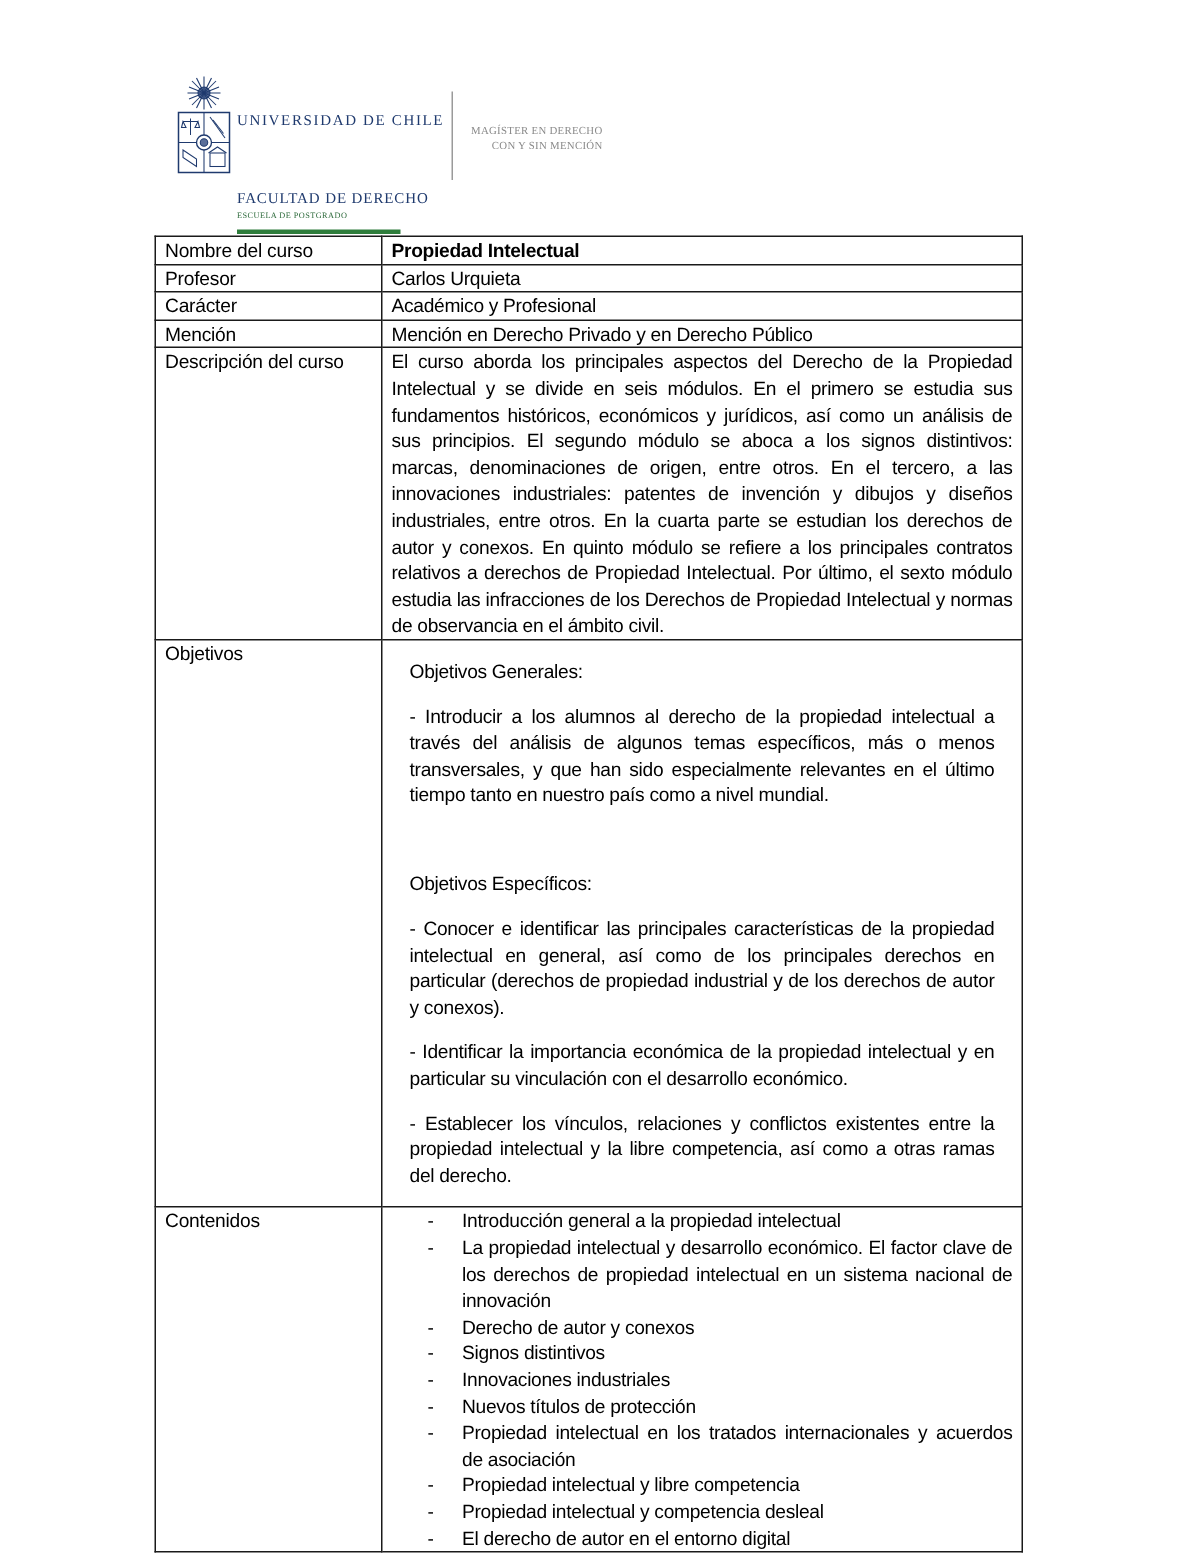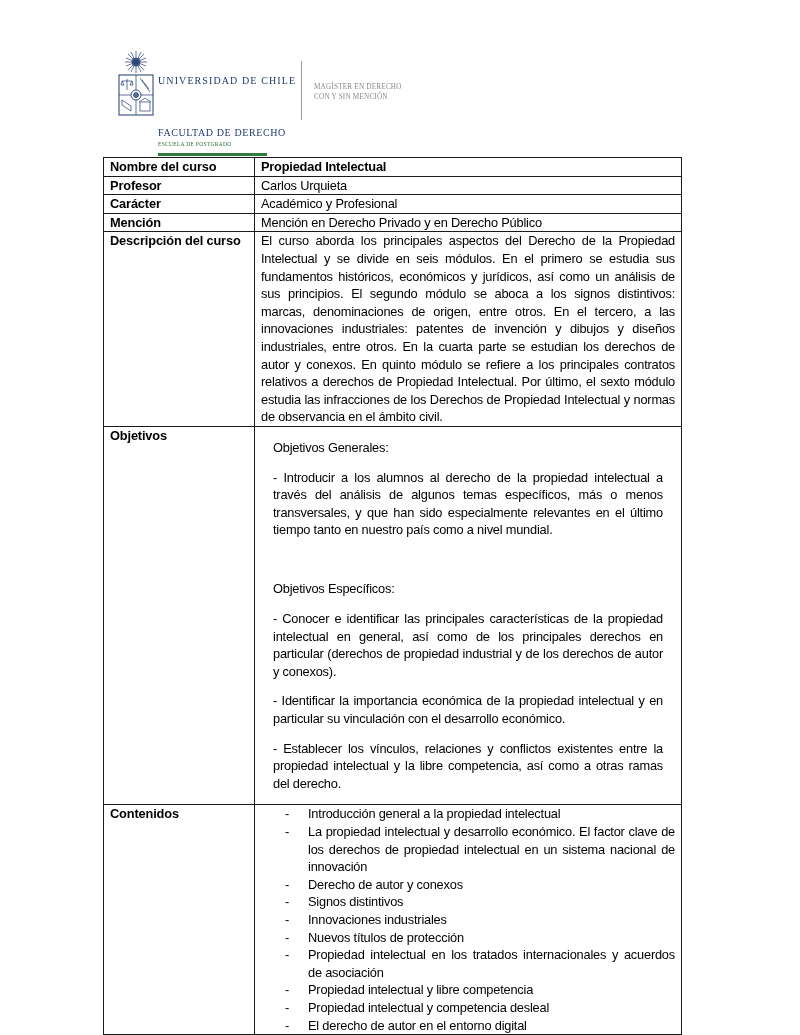--- a/index.html
+++ b/index.html
@@ -78,41 +78,42 @@
     .program {
       position: absolute;
       left: 314px;
       top: 82px;
       font-family: "Liberation Serif", serif;
       font-size: 7.2px;
       letter-spacing: 0.2px;
       line-height: 10px;
       color: #8a8a8a;
       white-space: nowrap;
+      text-align: right;
     }
 
     table.course {
       position: absolute;
       left: 103px;
       top: 157px;
       width: 579px;
       border-collapse: collapse;
       table-layout: fixed;
       font-family: "Liberation Sans", sans-serif;
       font-size: 12.8px;
       line-height: 17.6px;
     }
     table.course td {
       border: 1.3px solid #1a1a1a;
       vertical-align: top;
       padding: 0 6px 0 6px;
     }
     td.label {
       width: 138px;
-      font-weight: bold;
+      font-weight: normal;
       letter-spacing: -0.15px;
     }
     td.value {
       letter-spacing: -0.2px;
     }
     .justify { text-align: justify; }
     .para { margin: 12px; }
     .blank { height: 17.6px; }
     ul.topics {
       list-style: none;

